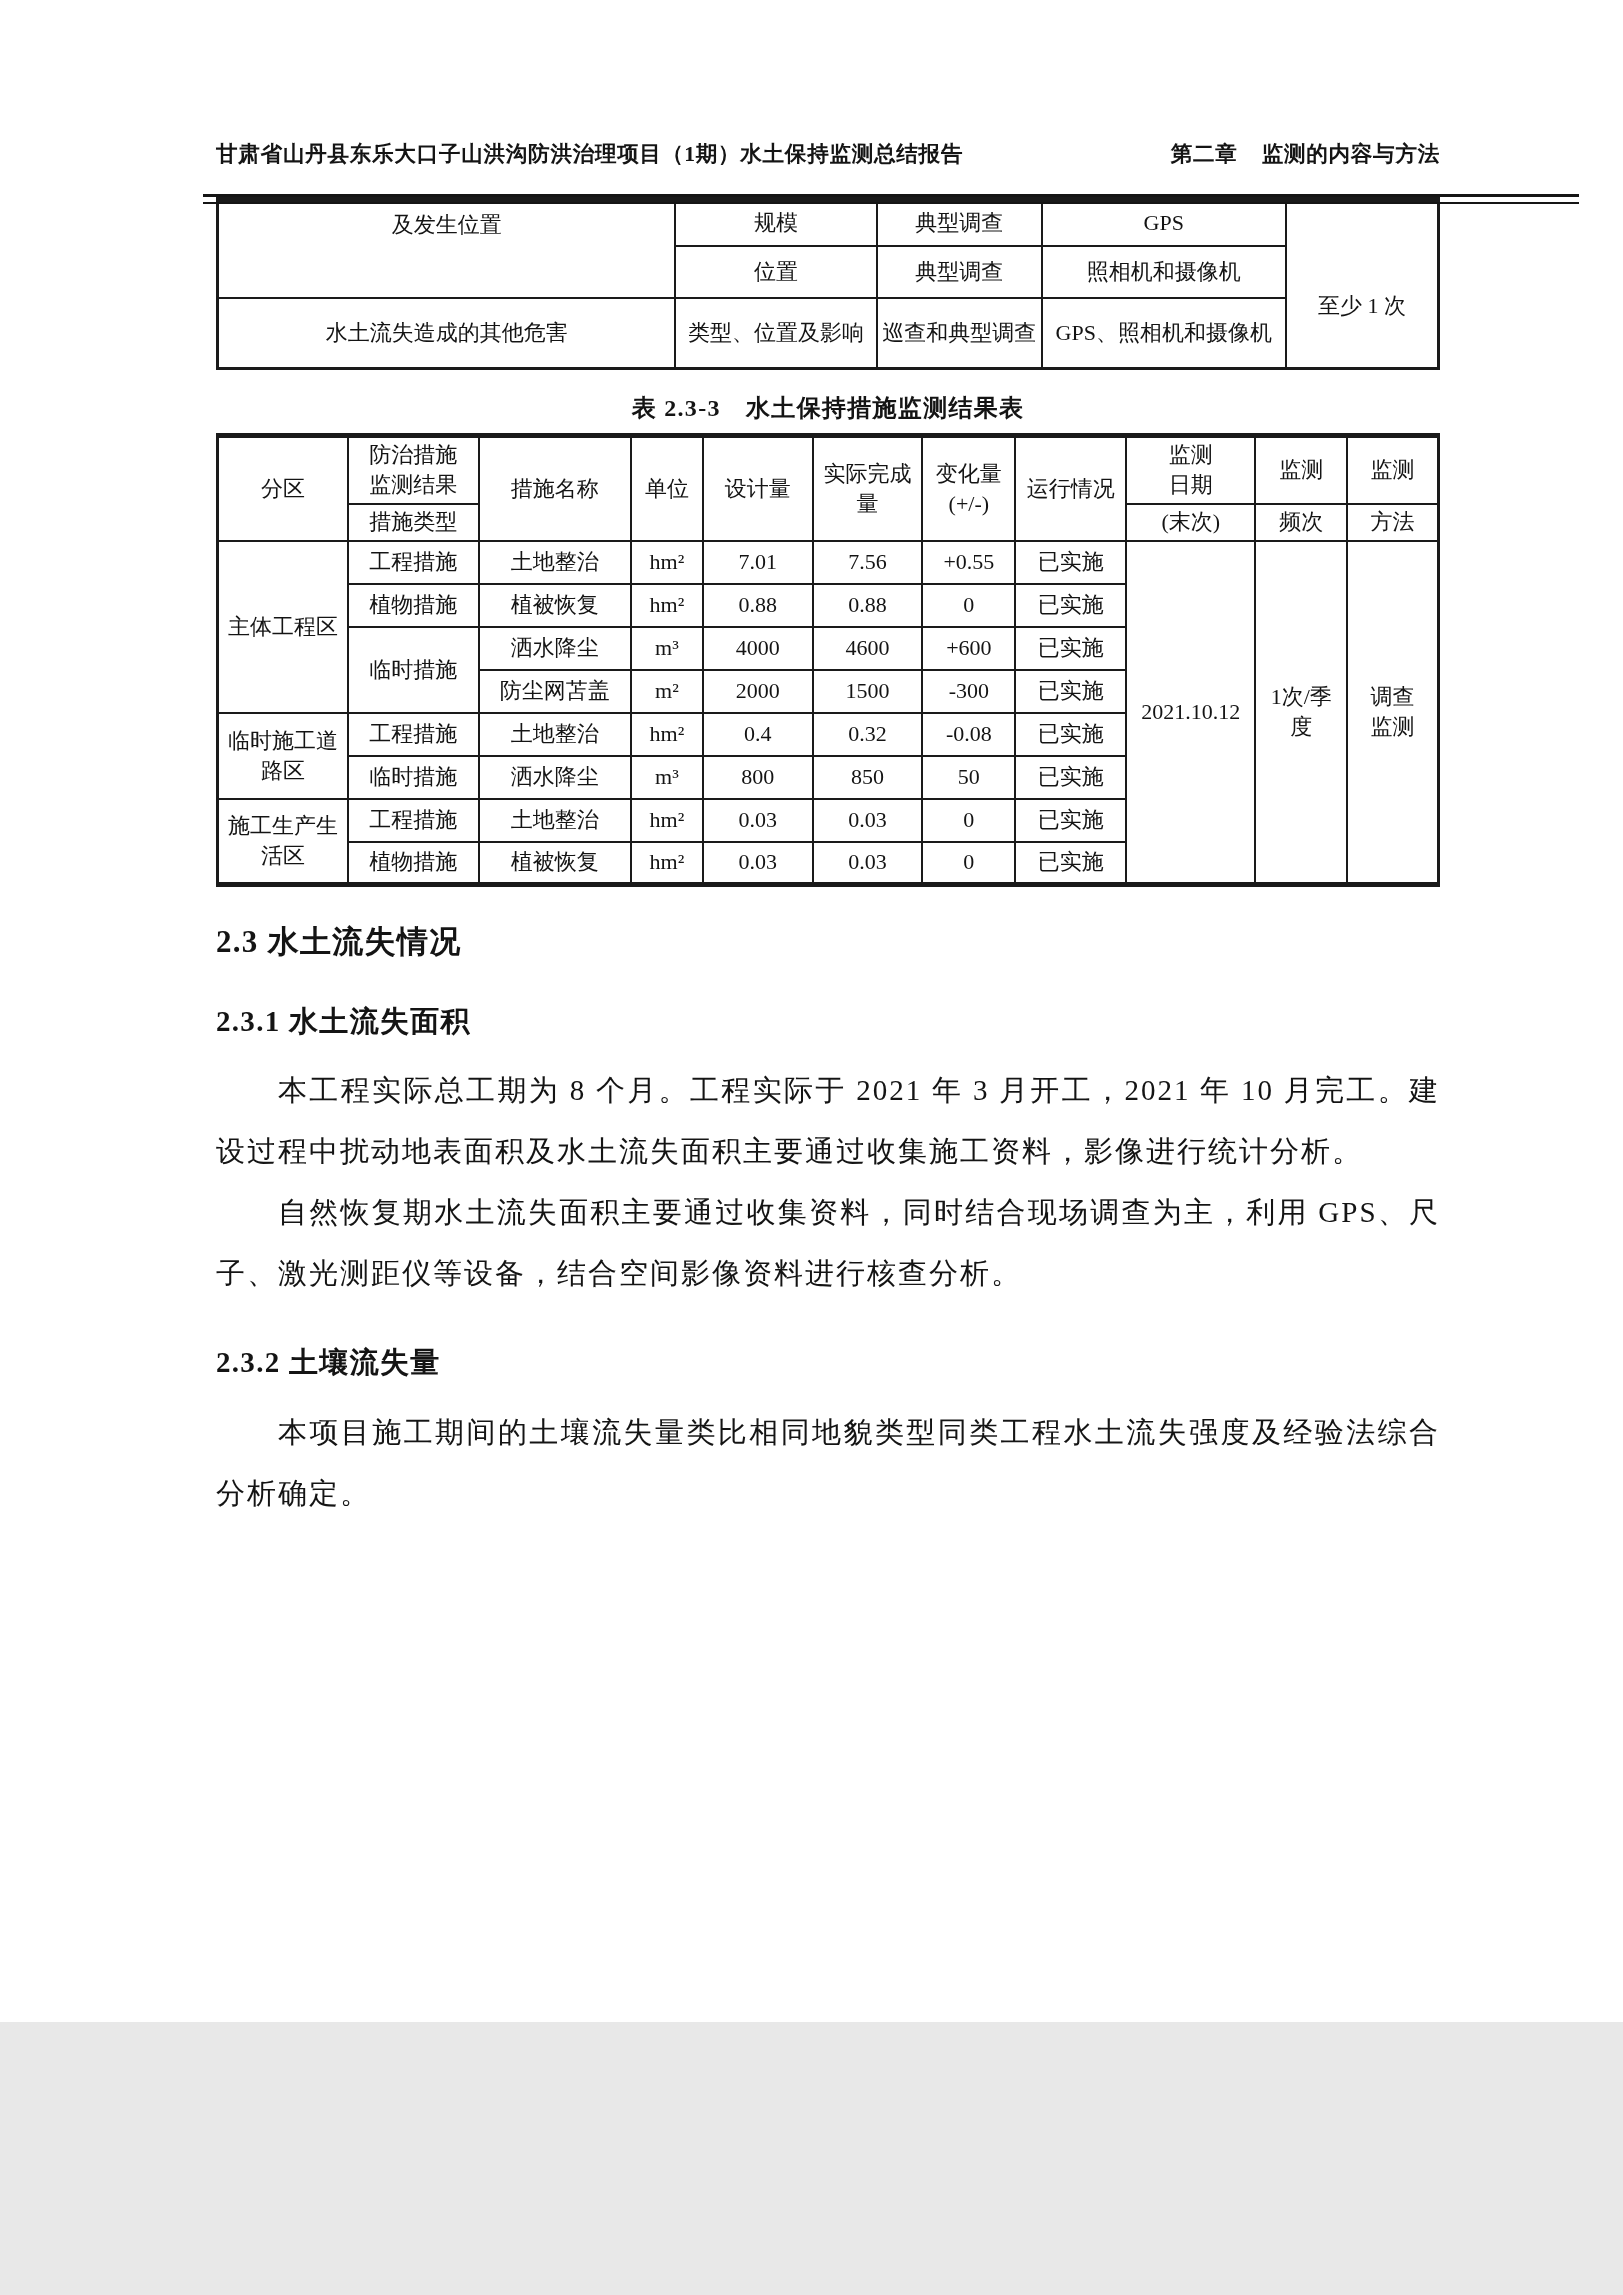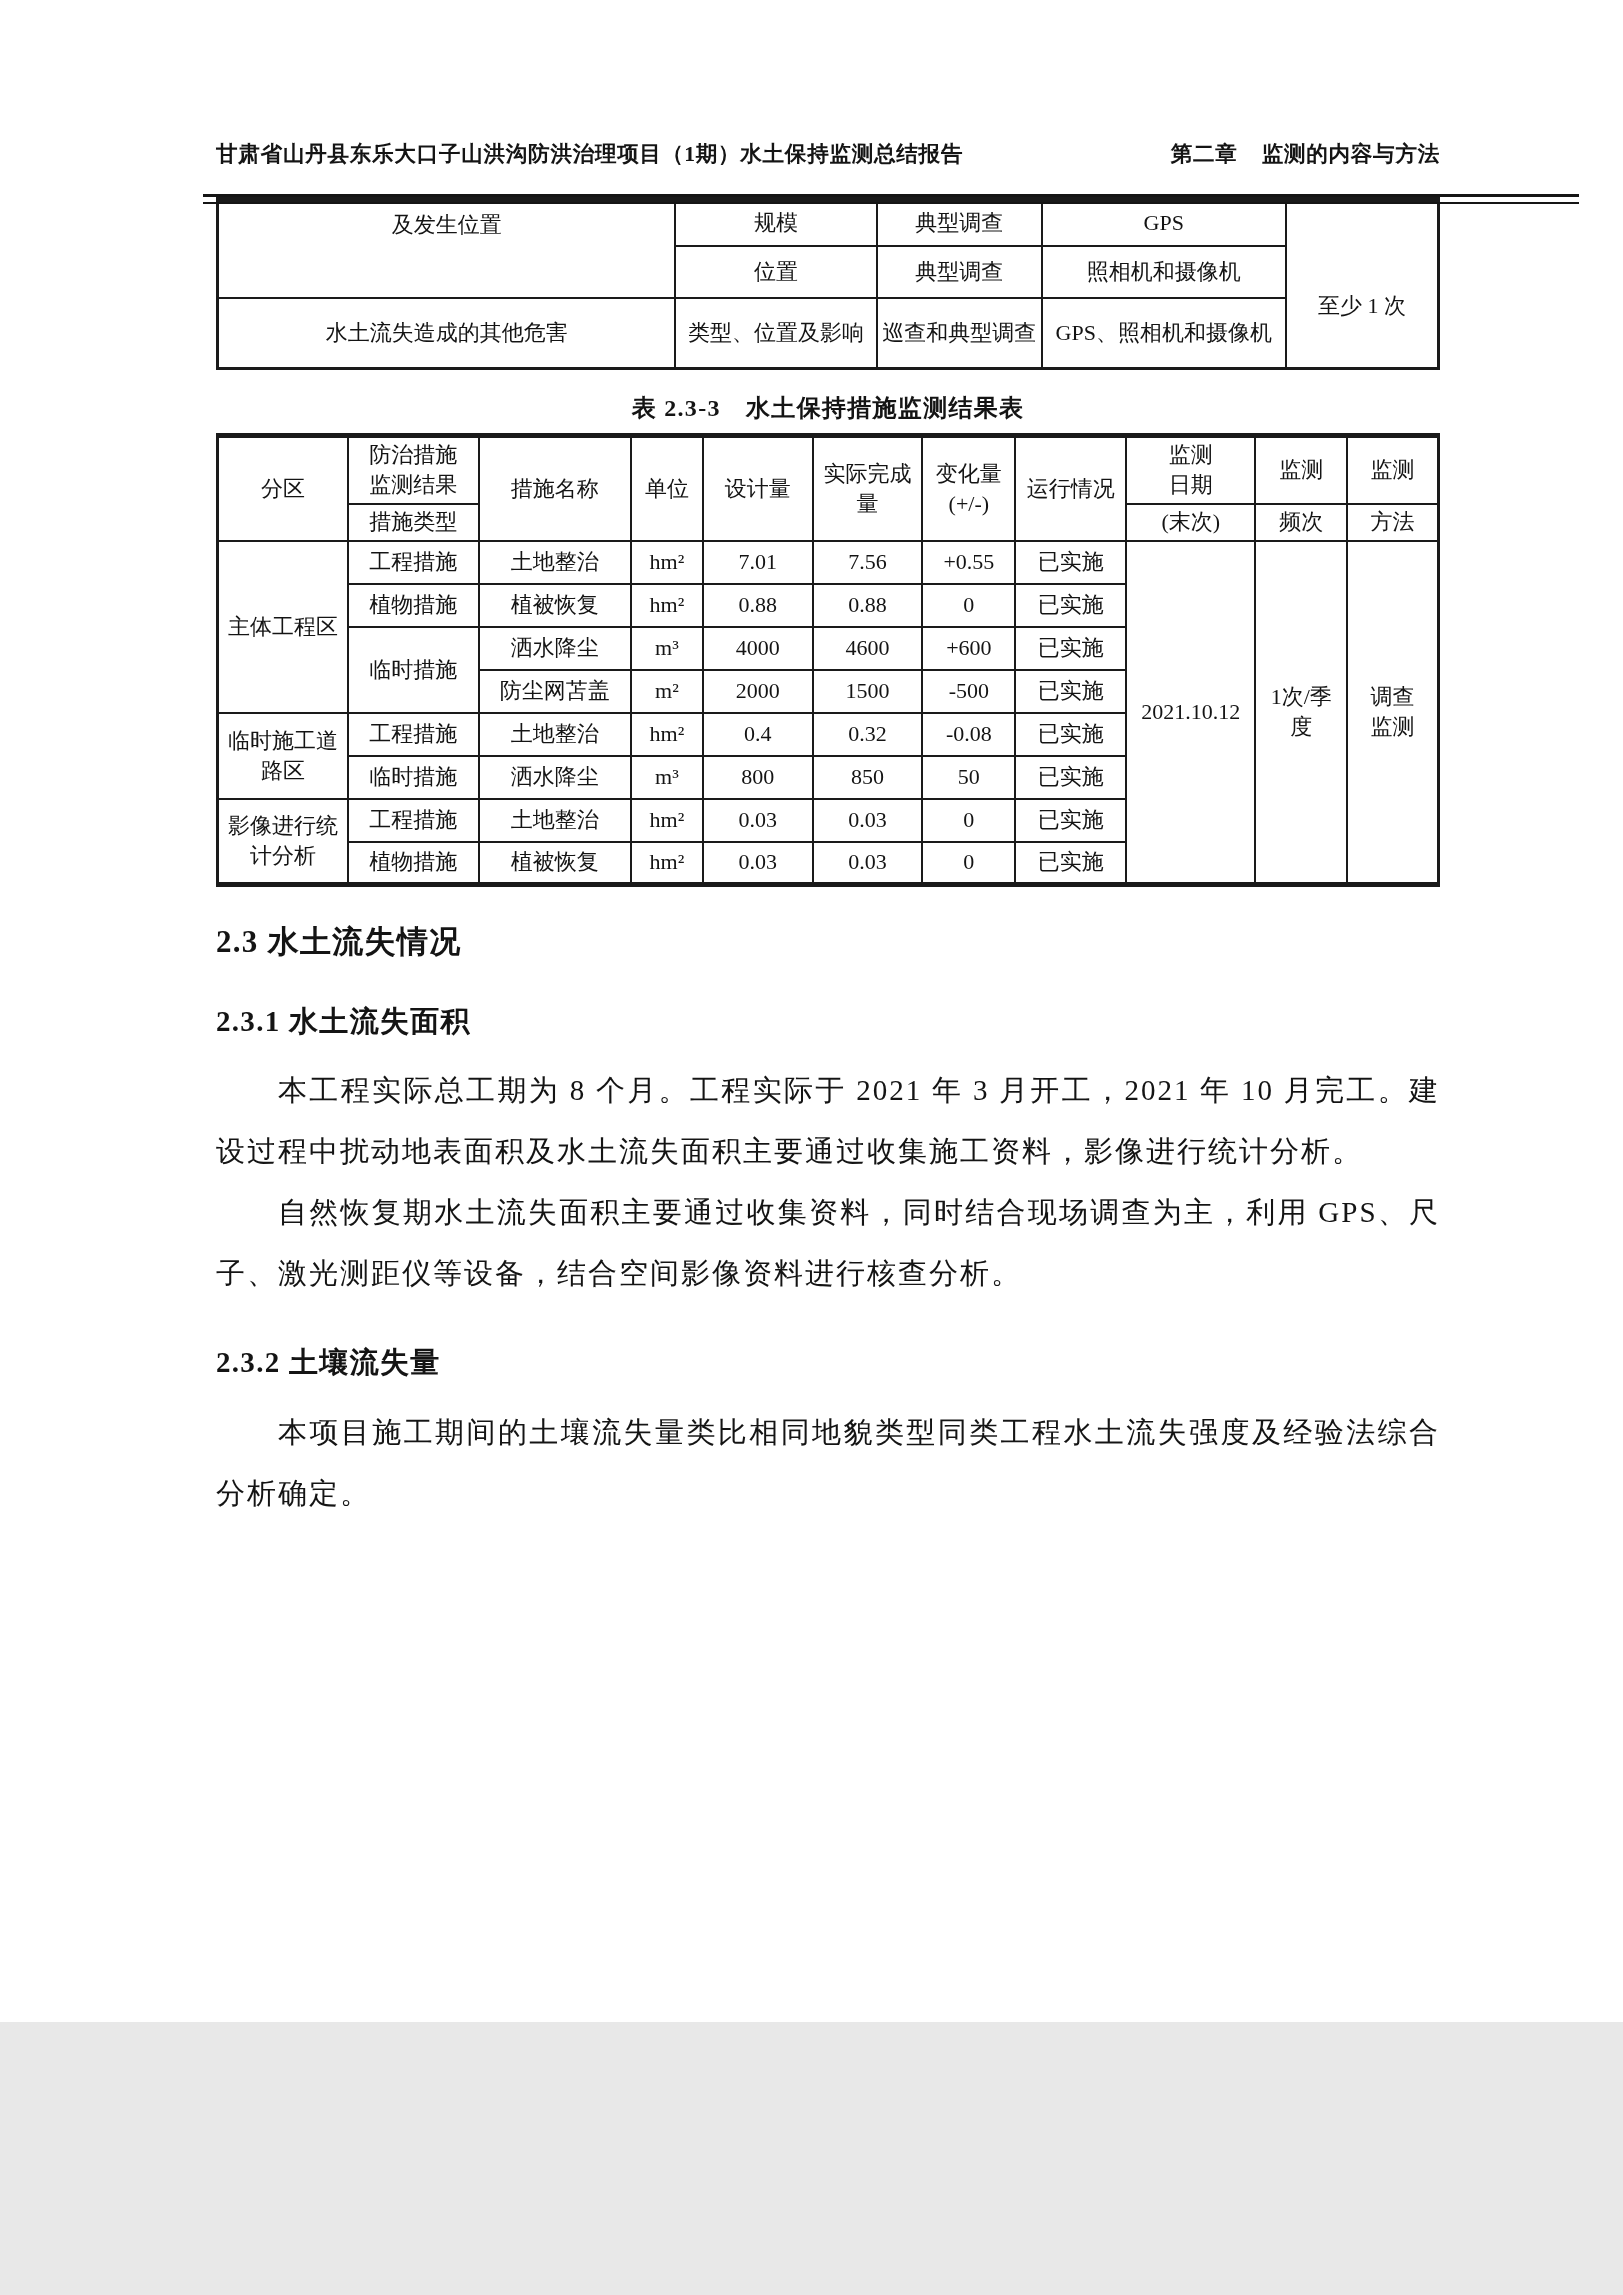--- a/index.html
+++ b/index.html
@@ -212,21 +212,21 @@
           <td>4000</td>
           <td>4600</td>
           <td>+600</td>
           <td>已实施</td>
         </tr>
         <tr class="br">
           <td>防尘网苫盖</td>
           <td>m²</td>
           <td>2000</td>
           <td>1500</td>
-          <td>-500</td>
+          <td>-300</td>
           <td>已实施</td>
         </tr>
         <tr class="br">
           <td rowspan="2">临时施工道路区</td>
           <td>工程措施</td>
           <td>土地整治</td>
           <td>hm²</td>
           <td>0.4</td>
           <td>0.32</td>
           <td>-0.08</td>
@@ -235,21 +235,21 @@
         <tr class="br">
           <td>临时措施</td>
           <td>洒水降尘</td>
           <td>m³</td>
           <td>800</td>
           <td>850</td>
           <td>50</td>
           <td>已实施</td>
         </tr>
         <tr class="br">
-          <td rowspan="2">影像进行统计分析</td>
+          <td rowspan="2">施工生产生活区</td>
           <td>工程措施</td>
           <td>土地整治</td>
           <td>hm²</td>
           <td>0.03</td>
           <td>0.03</td>
           <td>0</td>
           <td>已实施</td>
         </tr>
         <tr class="br">
           <td>植物措施</td>

